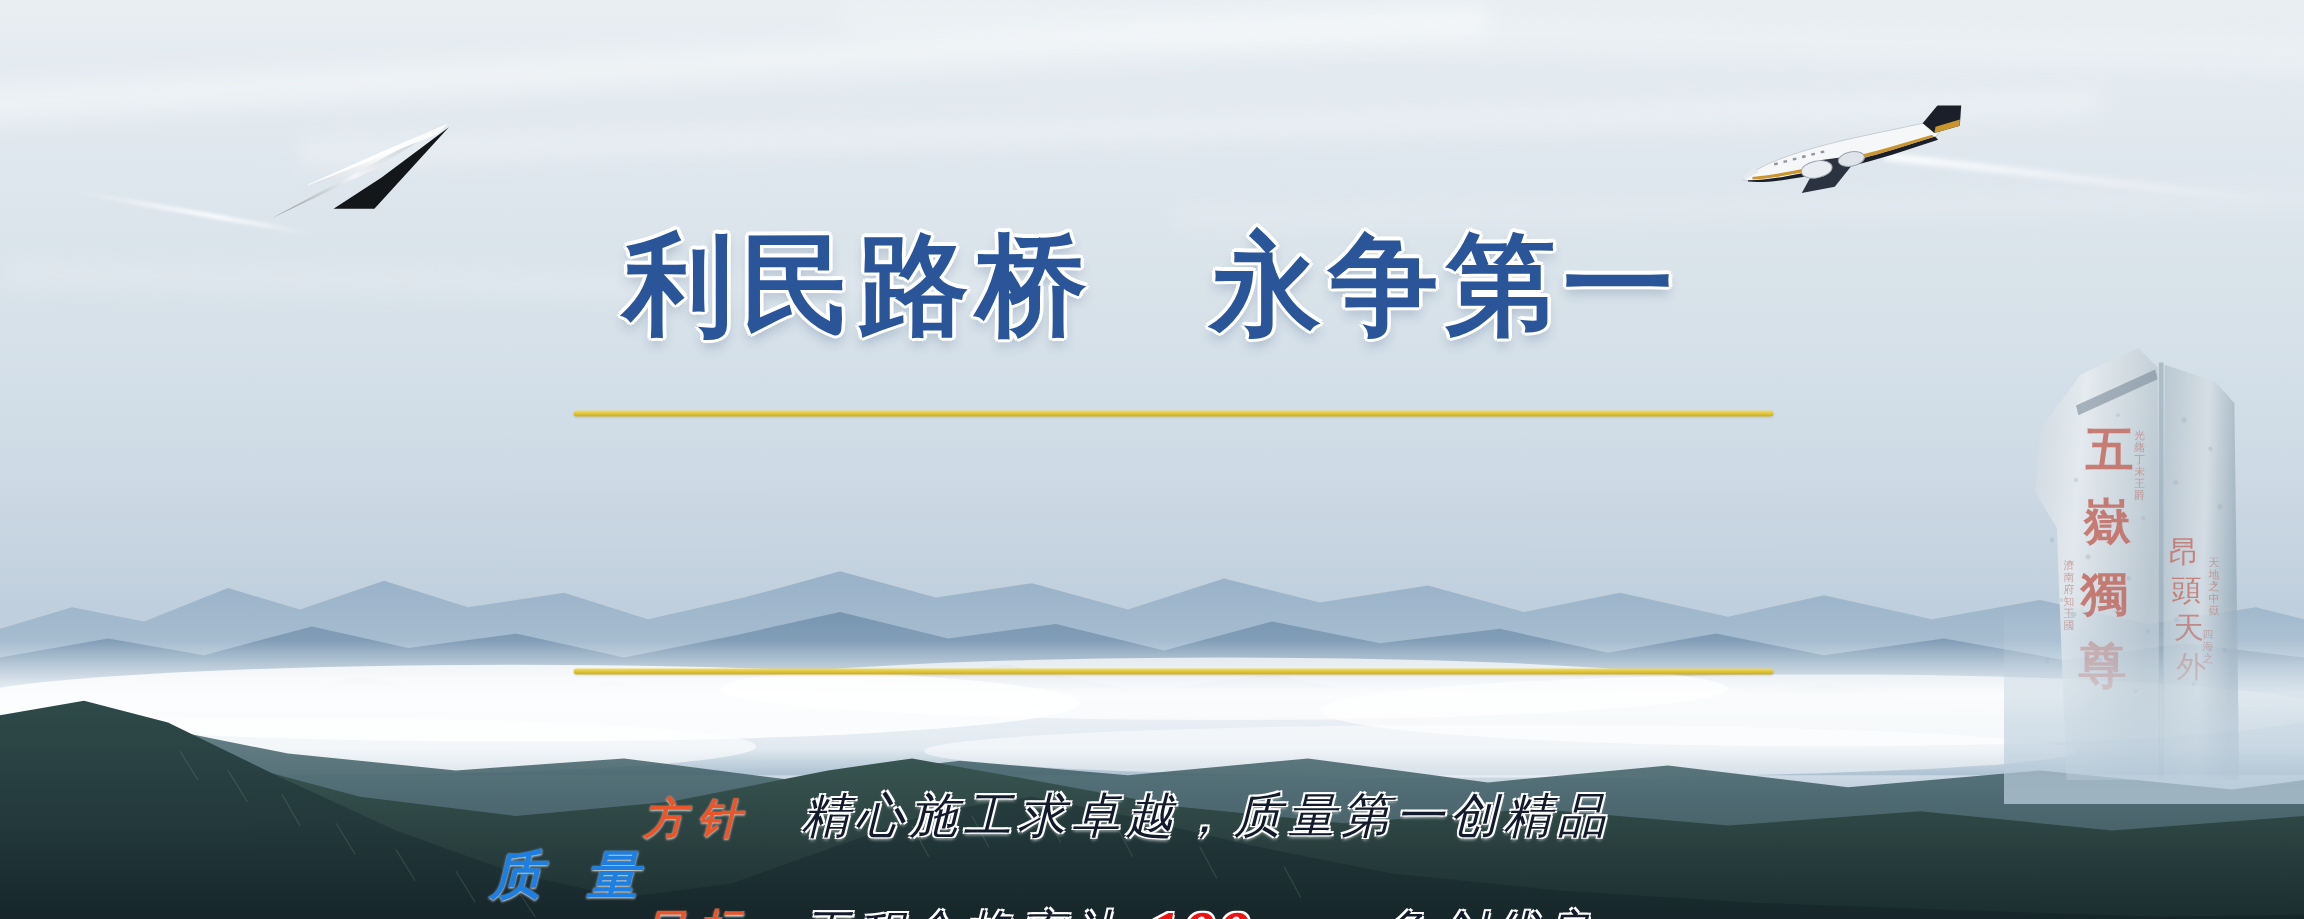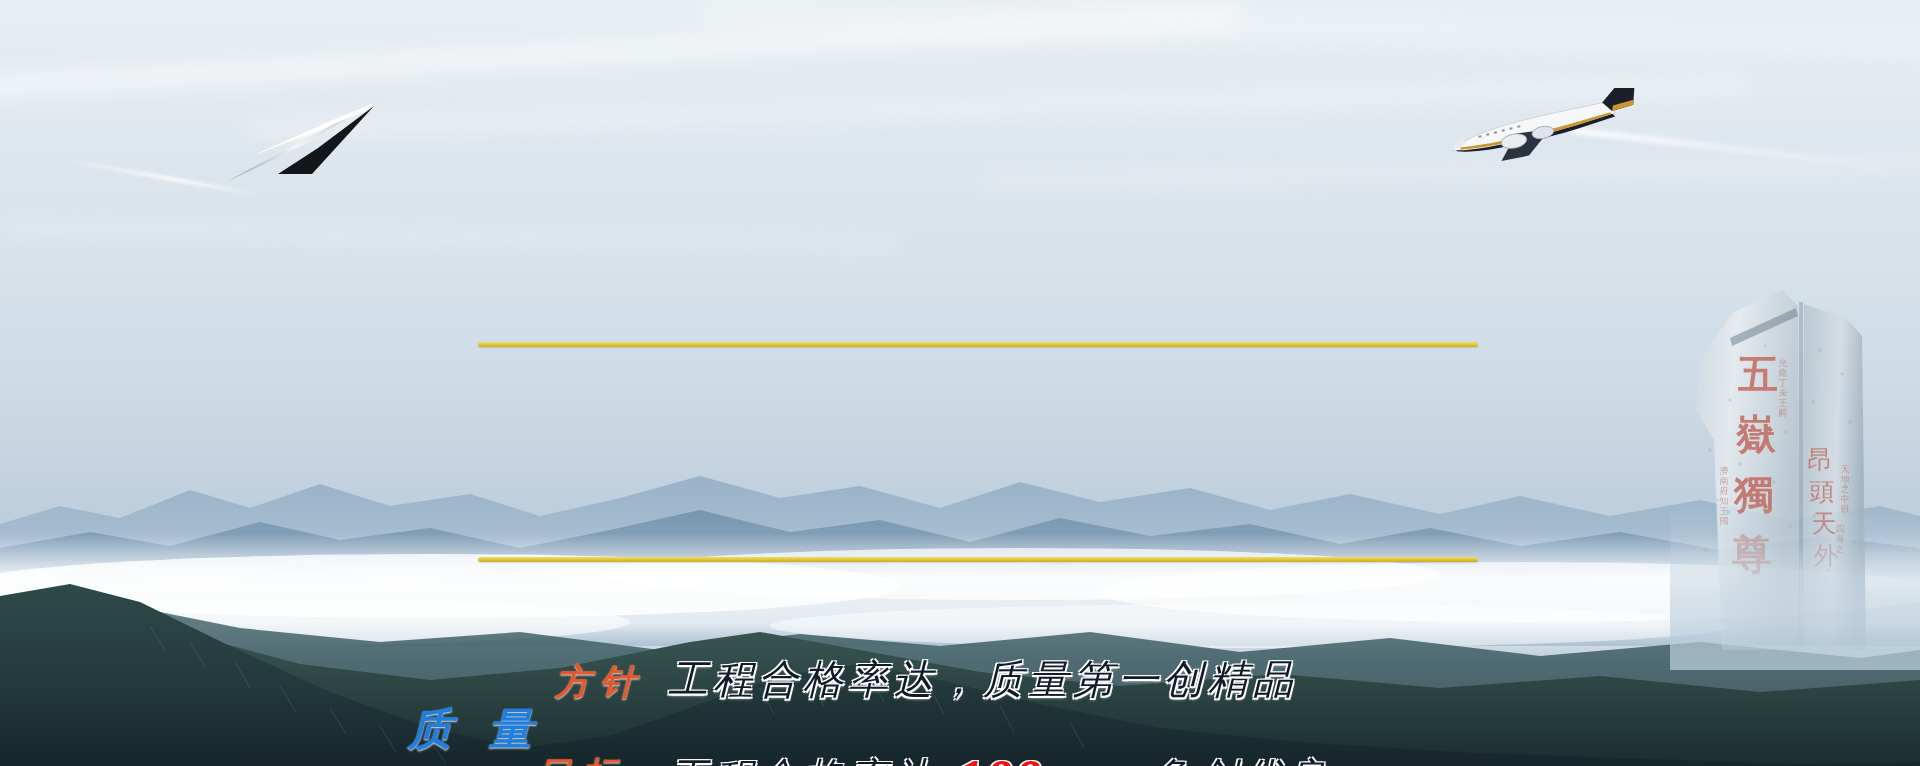--- a/index.html
+++ b/index.html
@@ -104,21 +104,21 @@
   }
 
   .label-sub{
     position:absolute;
     font-family:"Liberation Serif",serif;
     font-style:italic; font-weight:bold;
     font-size:36px; letter-spacing:9px;
     color:#e8562a;
     text-shadow:0 1px 2px rgba(255,255,255,.85);
   }
-  .label-policy{ left:536px; top:306px;margin-left:19px; }
+  .label-policy{ left:536px; top:306px; }
   .label-goal{   left:536px; top:399px; }
 
   .slogan{
     position:absolute;
     font-family:"Liberation Serif",serif;
     font-style:italic;
     font-size:40px; letter-spacing:5px;
     color:#111b2b;
     text-shadow:
       -1.5px -1.5px 0 #fff, 1.5px -1.5px 0 #fff,
@@ -366,31 +366,36 @@
           <text x="175" y="262">嶽</text>
         <text x="170" y="282">四</text>
           <text x="170" y="292">海</text>
           <text x="170" y="302">之</text>
       </g>
 
       <rect x="0" y="250" width="250" height="170" fill="url(#fadeBottom)"></rect>
     </svg>
   </div>
 
+  <div class="headline">
+    <span>利民路桥</span>
+    <span class="gap"></span>
+    <span>永争第一</span>
+  </div>
 
   <div class="rule rule-top"></div>
   <div class="rule rule-bottom"></div>
 
   <div class="slogan-area">
 
     <div class="label-quality">质 量</div>
 
     <div class="label-sub label-policy">方针</div>
 
-    <div class="slogan slogan-1">工程合格率达，质量第一创精品</div>
+    <div class="slogan slogan-1">精心施工求卓越，质量第一创精品</div>
 
     <div class="label-sub label-goal">目标</div>
 
     <div class="slogan slogan-2">
       <span>工程合格率达</span>
       <span class="pct-number">100</span>
       <span class="pct-sign">%</span>
       <span>，争创优良</span>
     </div>
 

